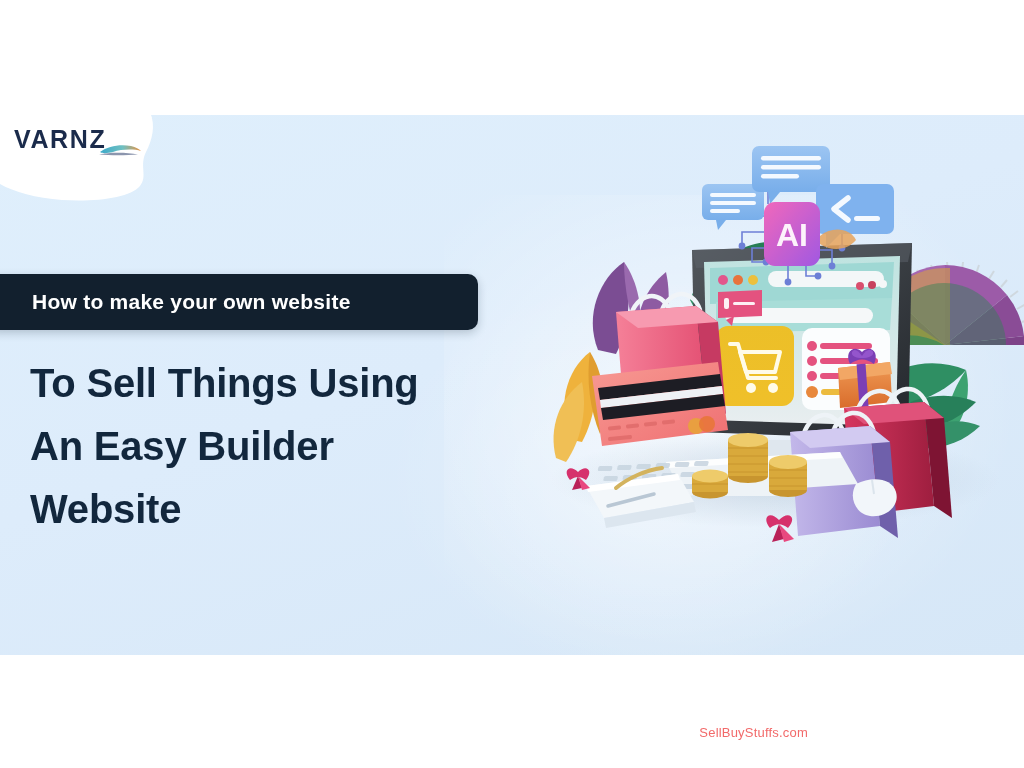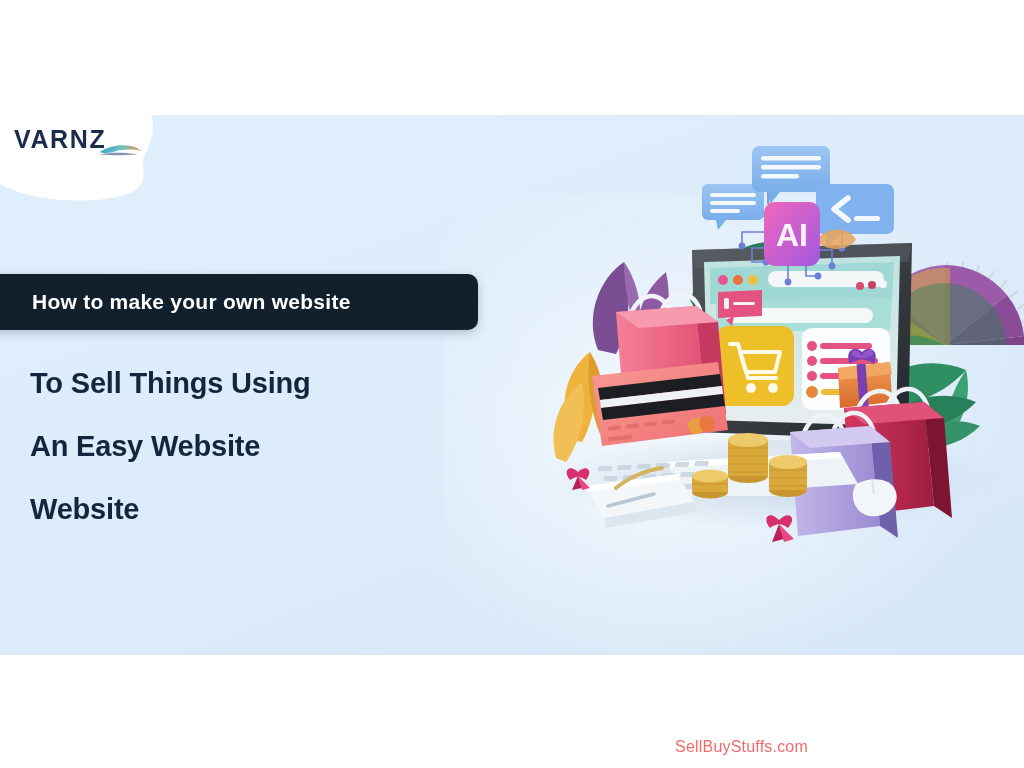--- a/index.html
+++ b/index.html
@@ -46,29 +46,29 @@
     display:flex; align-items:center;
   }
   .badge-text {
     color:#ffffff; font-weight:700; font-size:21px; letter-spacing:.25px;
     padding-left:46px; white-space:nowrap;
   }
 
   
   .headline {
     position:absolute; left:30px; top:352px; width:520px;
-    color:#12273d; font-weight:700; font-size:29px; line-height:63px;
+    color:#12273d; font-weight:700; font-size:40px; line-height:63px;
     letter-spacing:-.2px;
   }
   .headline .ln { display:block; }
 
   
   .watermark {
-    position:absolute; right:16px; bottom:12px;
-    color:#f26a6a; font-size:16px; letter-spacing:.2px;
+    position:absolute; right:16px; bottom:28px;
+    color:#f26a6a; font-size:13px; letter-spacing:.2px;
   }
 
   
   .art { position:absolute; left:520px; top:140px; width:520px; height:420px; }
   .art svg { display:block; }
 </style>
 </head>
 <body>
 
 <div id="stage">
@@ -98,21 +98,21 @@
       <path d="M1,11.5 C12,9 28,9 40,11.5 C28,12.5 12,12.5 1,11.5 Z" fill="#2d3f6b" opacity=".55"></path>
     </svg>
   </div>
 
   <div class="badge">
     <span class="badge-text">How to make your own website</span>
   </div>
 
   <div class="headline">
     <span class="ln">To Sell Things Using</span>
-    <span class="ln">An Easy Website</span>
+    <span class="ln">An Easy Builder</span>
     <span class="ln">Website</span>
   </div>
 
   <div class="watermark">SellBuyStuffs.com</div>
 
   <div class="art">
     <svg width="520" height="420" viewBox="0 0 520 420">
       <defs>
         <linearGradient id="aiGrad" x1="0" y1="0" x2="1" y2="1">
           <stop offset="0%" stop-color="#f05fb8"></stop>

